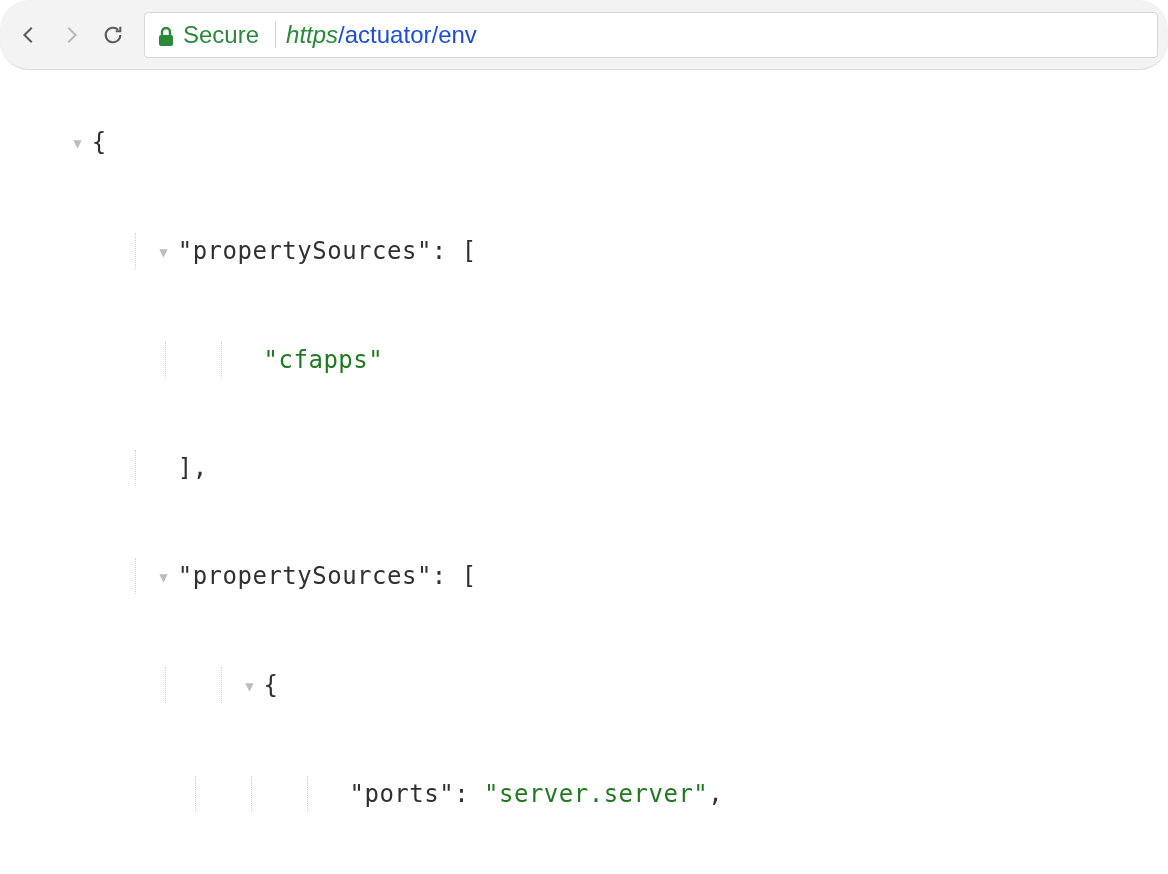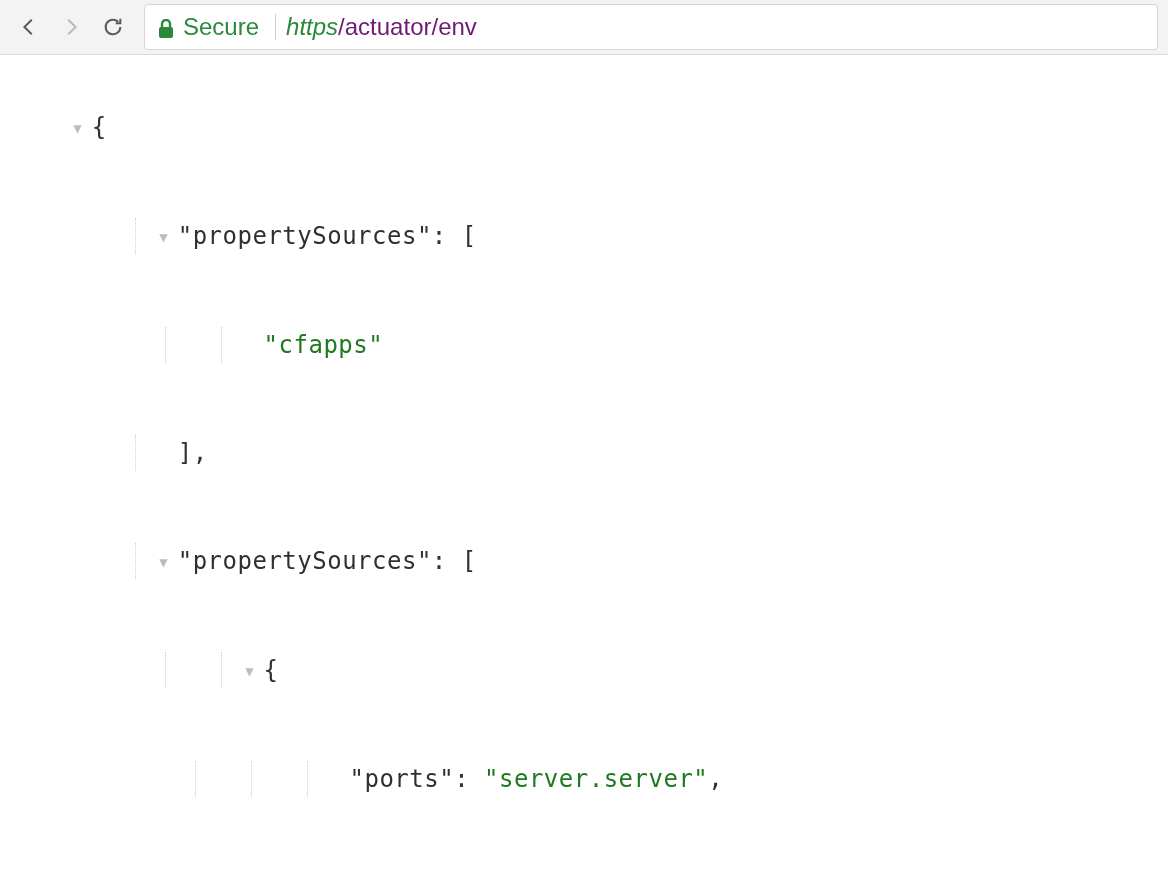--- a/index.html
+++ b/index.html
@@ -4,26 +4,27 @@
 <style>
   * { box-sizing: border-box; }
   html, body {
     margin: 0; padding: 0;
     font-family: "Helvetica Neue", Arial, sans-serif;
     background: #fff;
     width: 1168px;
   }
   
   .toolbar {
-    height: 55px;
+    height: 70px;
     background: #f3f3f3;
     border-bottom: 1px solid #d9d9d9;
     display: flex;
     align-items: center;
     padding: 0 10px;
+    border-radius: 29px;
   }
   .nav-btn {
     width: 38px; height: 38px;
     display: flex; align-items: center; justify-content: center;
     color: #5a5a5a;
     border-radius: 50%;
     margin-right: 4px;
   }
   .nav-btn.disabled { color: #b9b9b9; }
   .nav-btn svg { width: 22px; height: 22px; stroke: currentColor; fill: none; stroke-width: 2.2; }
@@ -49,21 +50,21 @@
   }
   .lock svg { width: 18px; height: 20px; }
   .secure-label { color: #2a8a3a; margin-right: 6px; }
   .vsep {
     width: 1px; height: 26px;
     background: #d0d0d0;
     margin: 0 10px;
   }
   .url-scheme { color: #2a8a3a; font-style: italic; }
   .url-host { color: #202020; }
-  .url-path { color: #701a75; }
+  .url-path { color: #1d4ed8; }
 
   
   .json-viewer {
     font-family: "Menlo", "Consolas", monospace;
     font-size: 24px;
     line-height: 36px;
     color: #303030;
     padding: 18px 4px 0 4px;
     letter-spacing: 0.5px;
   }

